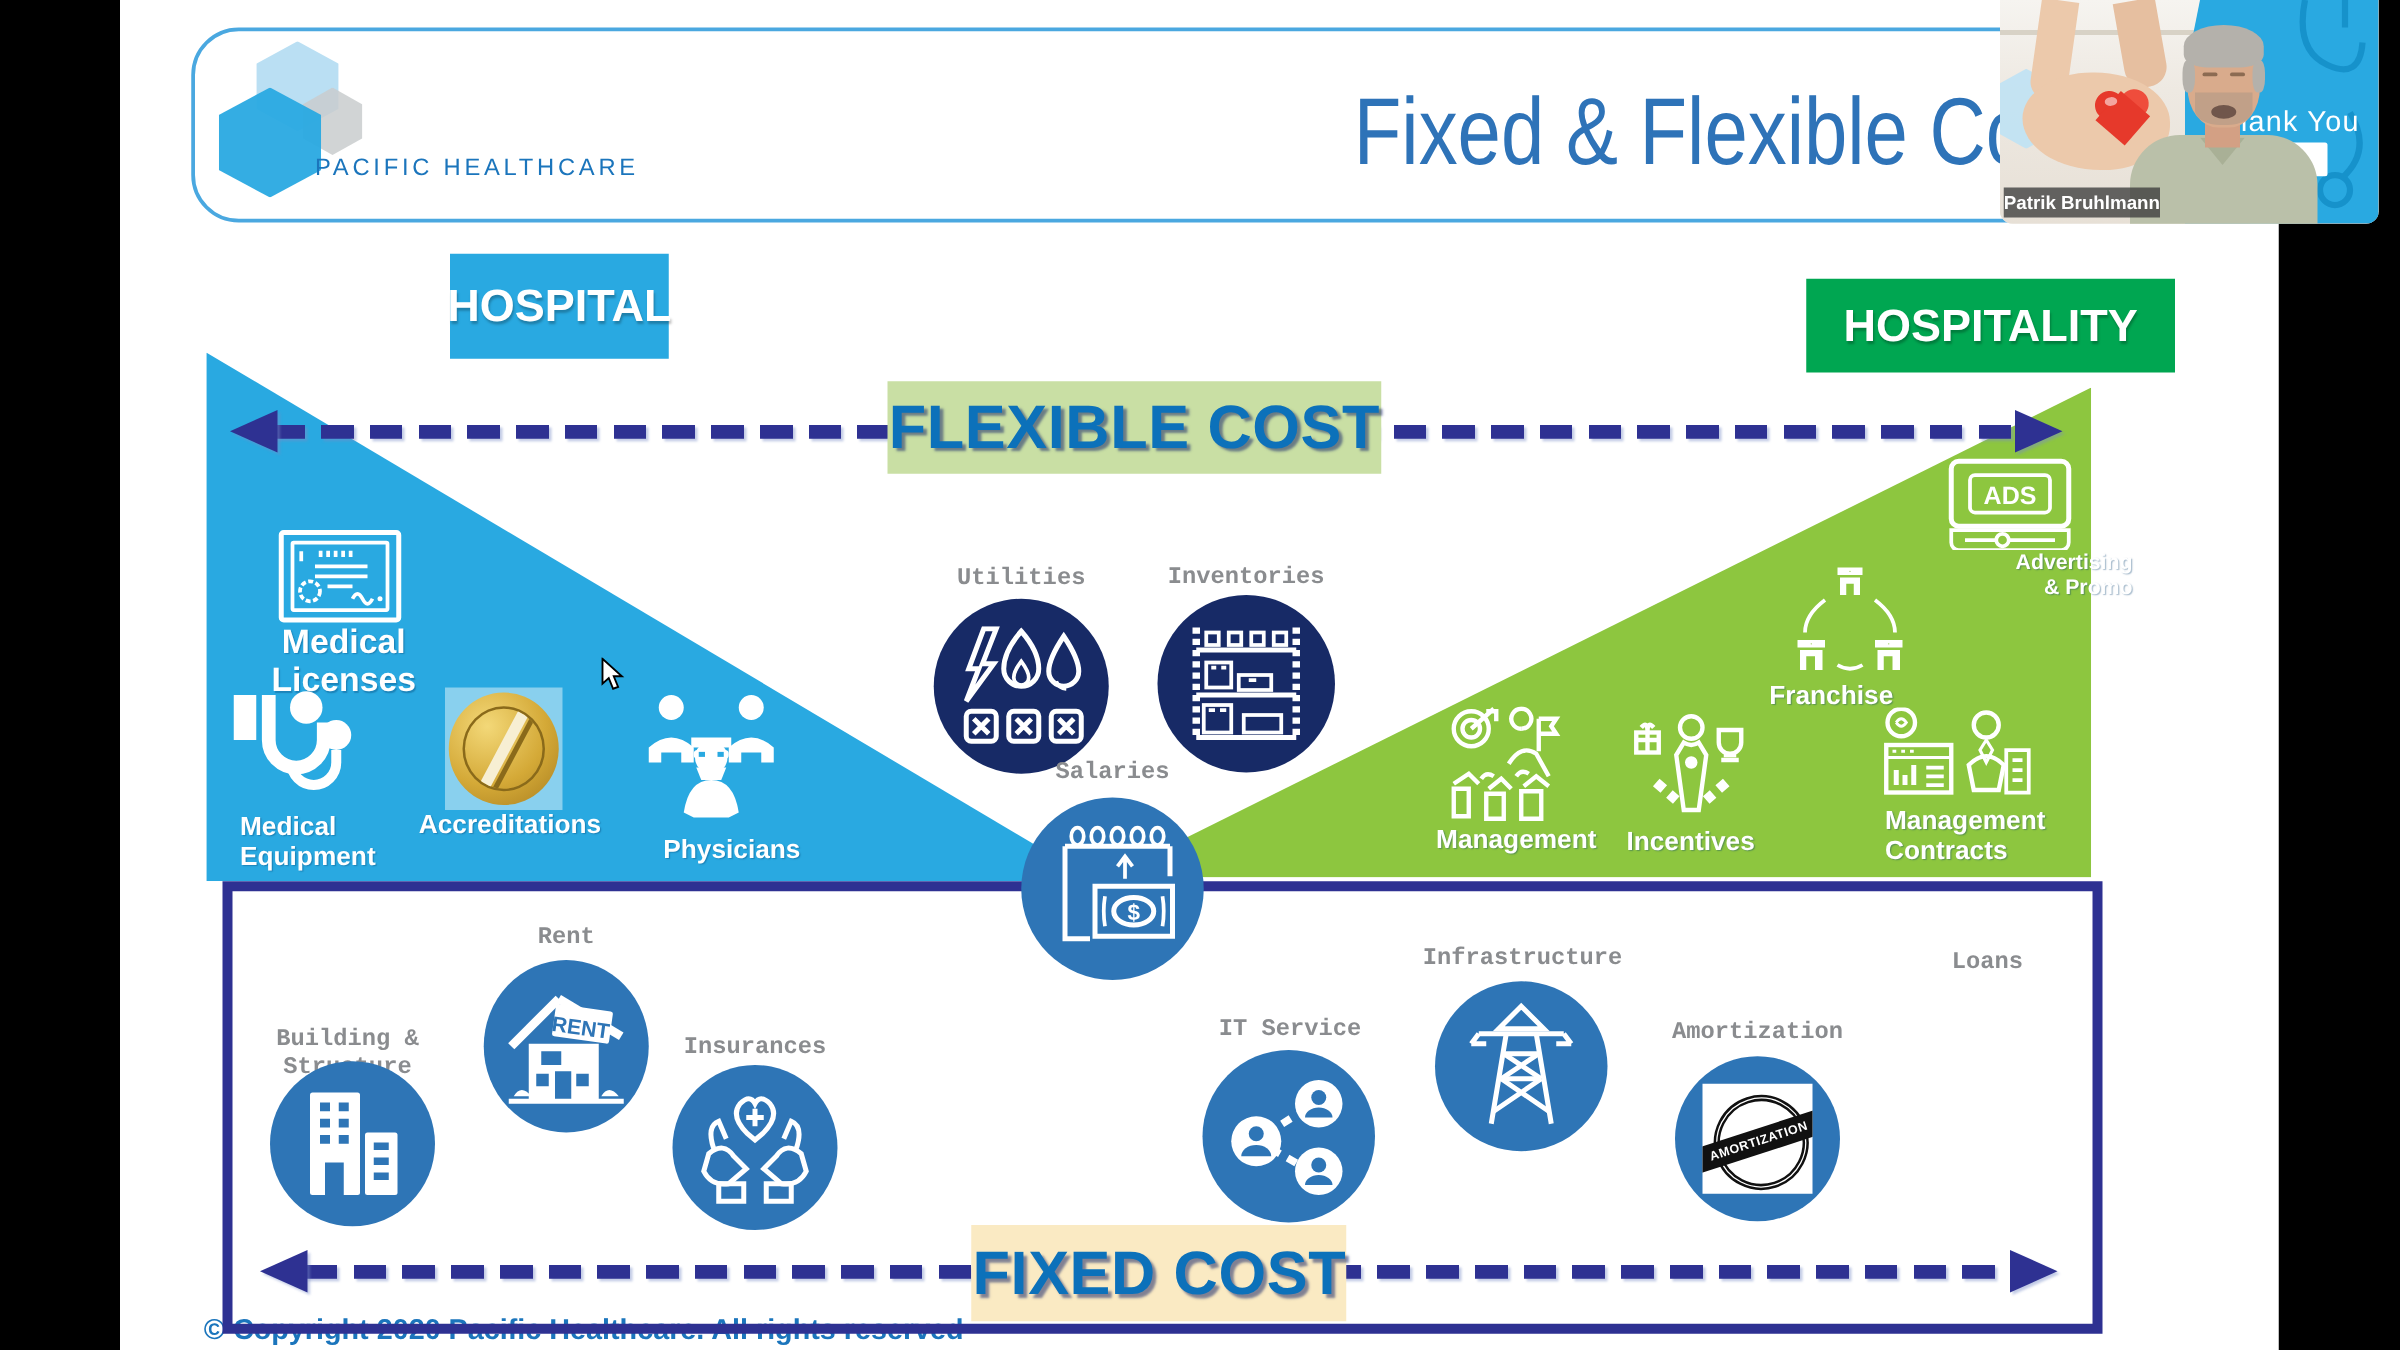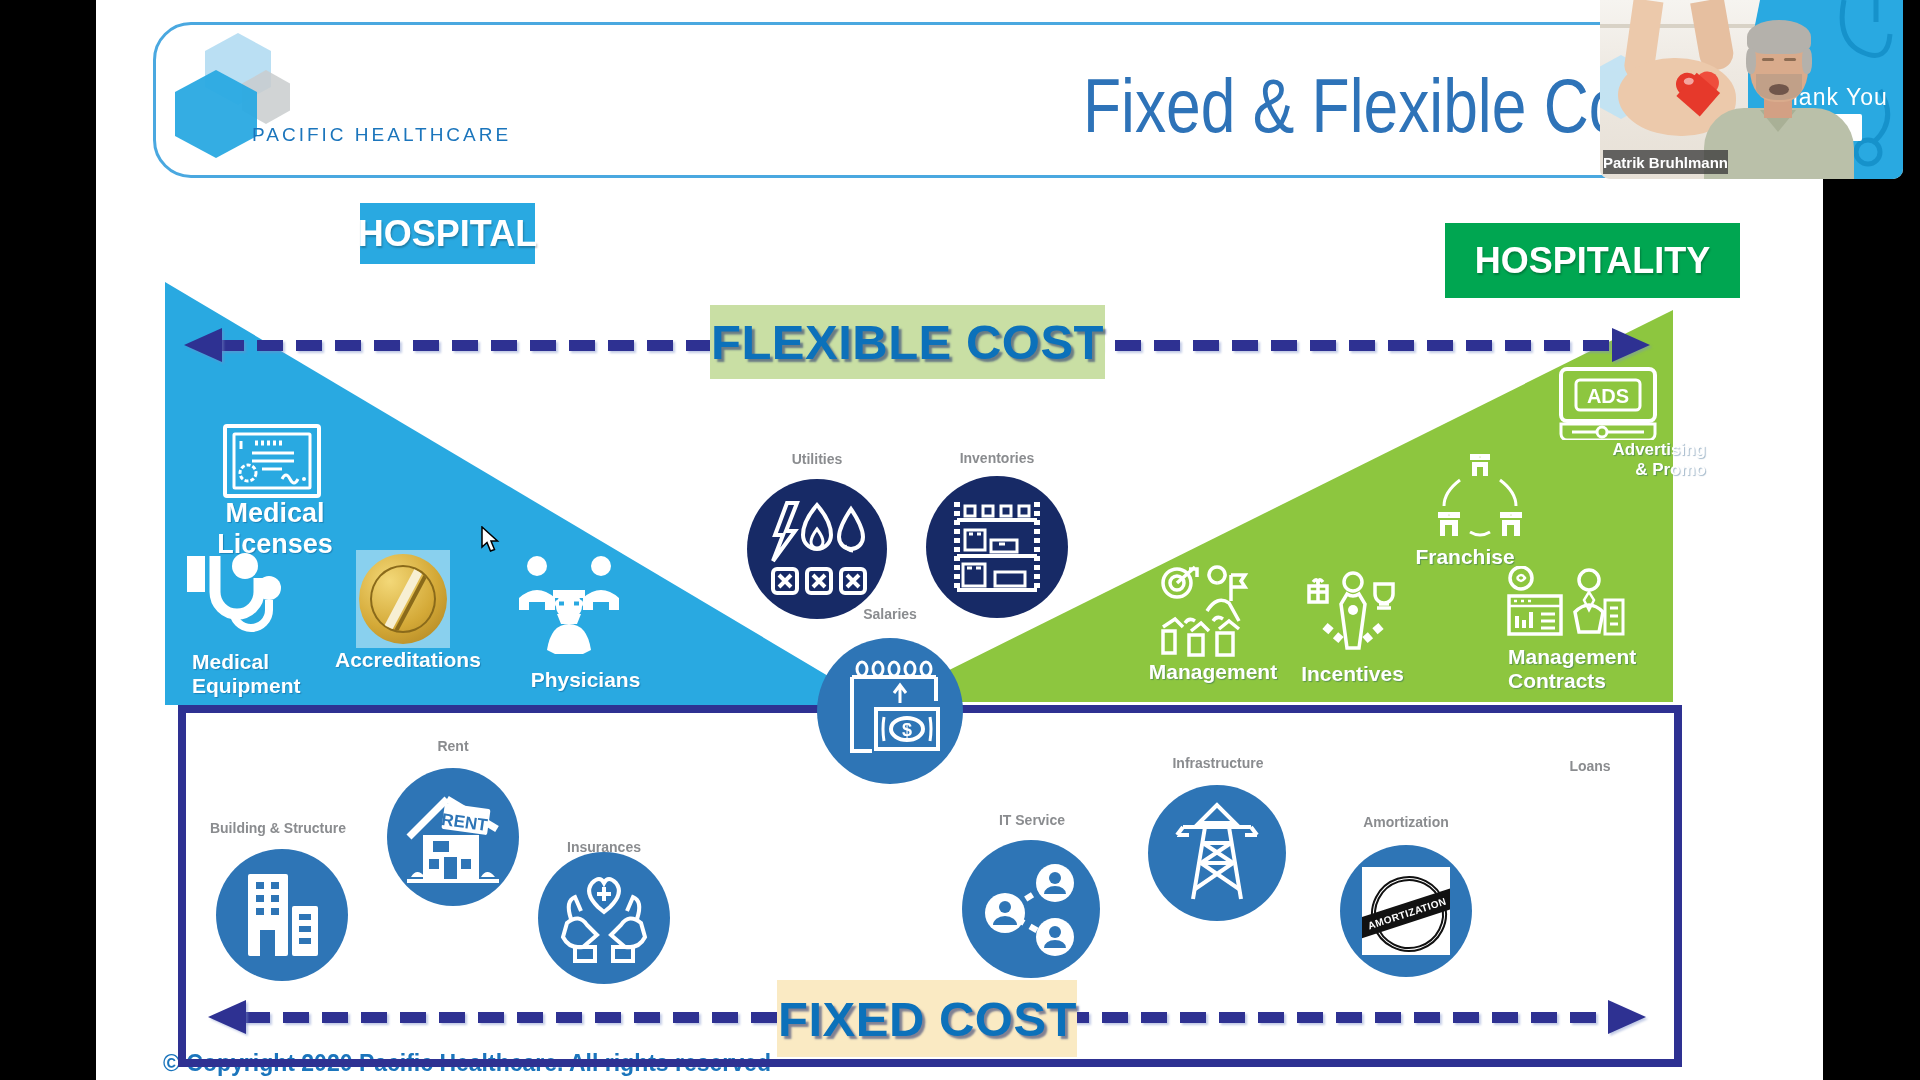--- a/index.html
+++ b/index.html
@@ -3,21 +3,21 @@
 <meta charset="utf-8">
 <style>
   html,body{margin:0;padding:0;background:#000;}
   #stage{position:relative;width:1920px;height:1080px;overflow:hidden;background:#fff;
          font-family:"Liberation Sans",sans-serif;}
   .abs{position:absolute;}
   .hex{clip-path:polygon(50% 0,100% 25%,100% 75%,50% 100%,0 75%,0 25%);}
   .circle{border-radius:50%;display:flex;align-items:center;justify-content:center;}
   .wlabel{color:#fff;font-weight:bold;font-size:20px;line-height:1.15;white-space:pre-line;
           text-shadow:1px 1px 1px rgba(0,60,110,.35);}
-  .glabel{color:#8a8c8f;font-weight:bold;font-size:14px;text-align:center;white-space:pre-line;}
+  .glabel{color:#8a8c8f;font-weight:bold;font-size:19px;text-align:center;white-space:pre-line;font-family:Liberation Mono, monospace;}
   .dash{height:11px;background:repeating-linear-gradient(90deg,#2E3192 0 26px,rgba(0,0,0,0) 26px 39px);
         filter:drop-shadow(2px 2px 1px rgba(120,140,200,.45));}
   .ahead{width:0;height:0;border-top:17px solid transparent;border-bottom:17px solid transparent;
          filter:drop-shadow(2px 2px 1px rgba(120,140,200,.45));}
   .bannertxt{font-weight:bold;font-size:49px;color:#0c71ba;letter-spacing:.5px;
              text-shadow:3px 3px 2px rgba(27,42,107,.55);}
   .zone{color:#fff;font-weight:bold;font-size:36px;display:flex;align-items:center;justify-content:center;
         text-shadow:1px 2px 2px rgba(0,0,0,.25);}
   svg text{font-family:"Liberation Sans",sans-serif;}
 </style>
@@ -29,21 +29,21 @@
   <div class="abs" style="left:153px;top:22px;width:1640px;height:150px;border:3px solid #4aa8e0;border-radius:38px;"></div>
 
   <div class="abs hex" style="left:205px;top:33px;width:66px;height:72px;background:#aed9f1;opacity:.85;"></div>
   <div class="abs hex" style="left:242px;top:70px;width:48px;height:54px;background:#c9ccce;opacity:.85;"></div>
   <div class="abs hex" style="left:175px;top:70px;width:82px;height:88px;background:#29a9e1;opacity:.95;"></div>
   <div class="abs" style="left:252px;top:124px;font-size:19px;letter-spacing:3px;color:#1b75bc;">PACIFIC HEALTHCARE</div>
 
   <div class="abs" style="left:1083px;top:62px;font-size:76px;color:#2e73b8;white-space:nowrap;
               transform:scaleX(.82);transform-origin:left top;">Fixed &amp; Flexible Co</div>
 
-  <div class="abs zone" style="left:360px;top:203px;width:175px;height:61px;background:#29a9e1;">
+  <div class="abs zone" style="left:360px;top:203px;width:175px;height:84px;background:#29a9e1;">
     <span>HOSPITAL</span>
   </div>
   <div class="abs zone" style="left:1445px;top:223px;width:295px;height:75px;background:#00a651;">
     <span>HOSPITALITY</span>
   </div>
 
   <div class="abs" style="left:165px;top:282px;width:712px;height:423px;background:#29a9e1;
               clip-path:polygon(0 0,100% 100%,0 100%);"></div>
   <div class="abs" style="left:885px;top:310px;width:788px;height:392px;background:#8dc63f;
               clip-path:polygon(100% 0,100% 100%,0 100%);"></div>
@@ -299,21 +299,21 @@
         <rect x="32" y="56" width="16" height="11"></rect>
           <rect x="28" y="74" width="10" height="10"></rect>
         <rect x="60" y="74" width="10" height="10"></rect>
           <rect x="43" y="72" width="13" height="24"></rect>
       </g>
       <path d="M10 92 q6 -10 14 0 Z M80 92 q6 -10 14 0 Z" fill="#fff"></path>
       <line x1="6" y1="96" x2="98" y2="96" stroke="#fff" stroke-width="4"></line>
     </svg>
   </div>
 
-  <div class="abs glabel" style="left:538px;top:826px;width:132px;z-index:4;margin-top:13px;">Insurances</div>
+  <div class="abs glabel" style="left:538px;top:826px;width:132px;z-index:4;">Insurances</div>
   <div class="abs circle" style="left:538px;top:852px;width:132px;height:132px;background:#2e75b6;z-index:4;">
     <svg width="94" height="94" viewBox="0 0 94 94">
       <g fill="none" stroke="#fff" stroke-width="4">
         <path d="M47 44 q-14 -14 -6 -24 q8 -8 12 0 q4 -8 12 0 q8 10 -6 24 l-6 5 Z" transform="translate(-6 -8)"></path>
         <path d="M47 16 v14 M40 23 h14" stroke-width="4"></path>
         <path d="M14 48 q-6 -18 4 -22 l6 14 M10 52 q12 -10 20 2 l10 10 -14 12 q-14 2 -20 -10 Z"></path>
         <path d="M80 48 q6 -18 -4 -22 l-6 14 M84 52 q-12 -10 -20 2 l-10 10 14 12 q14 2 20 -10 Z"></path>
         <rect x="18" y="76" width="20" height="14"></rect>
           <rect x="56" y="76" width="20" height="14"></rect>
       </g>

